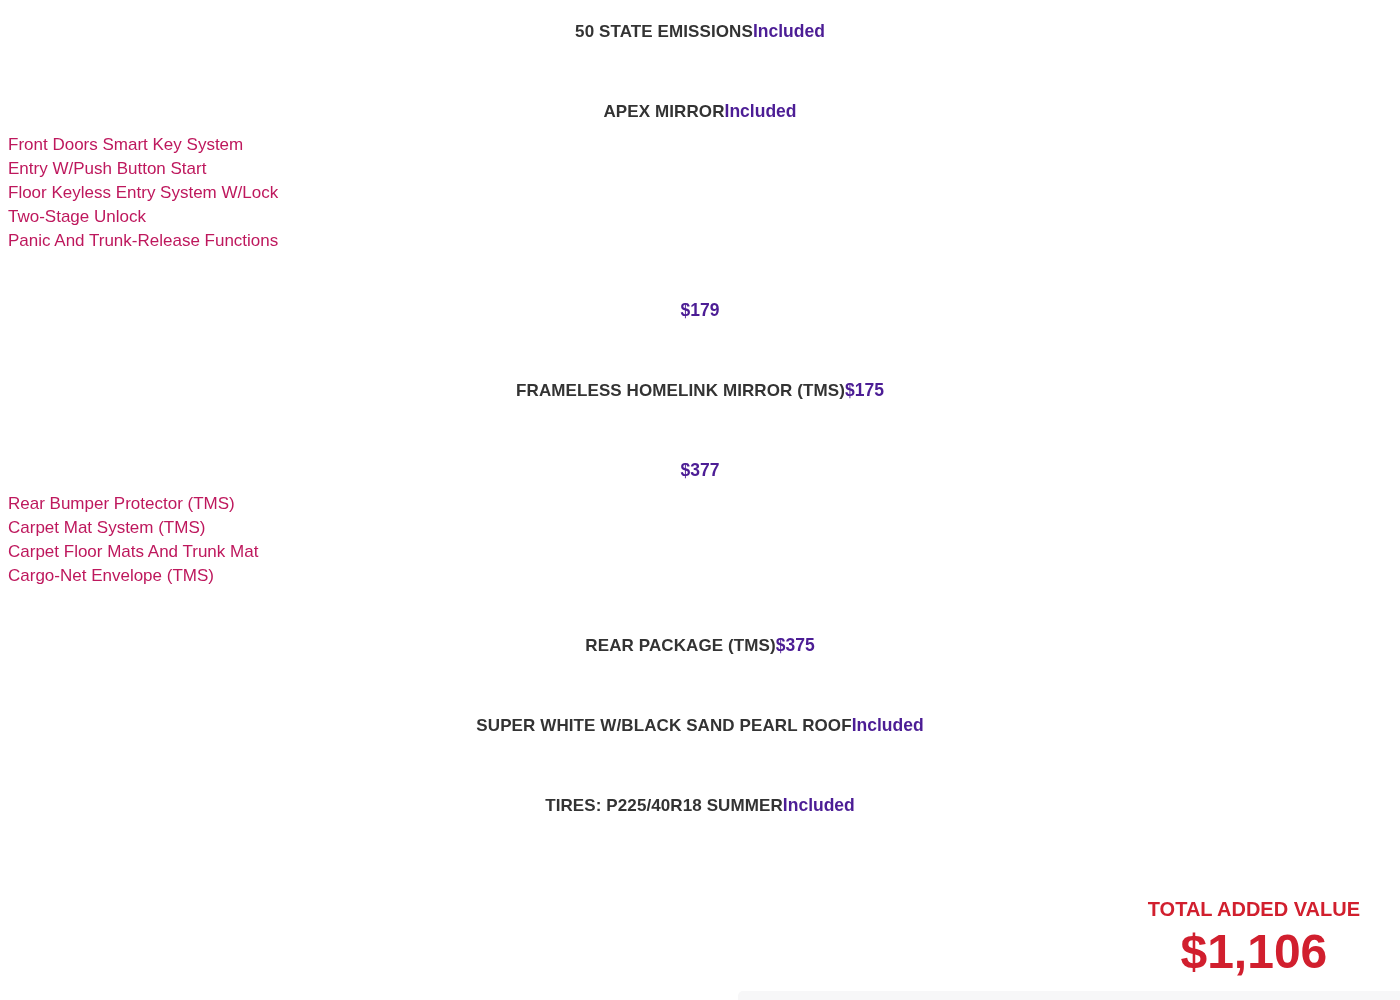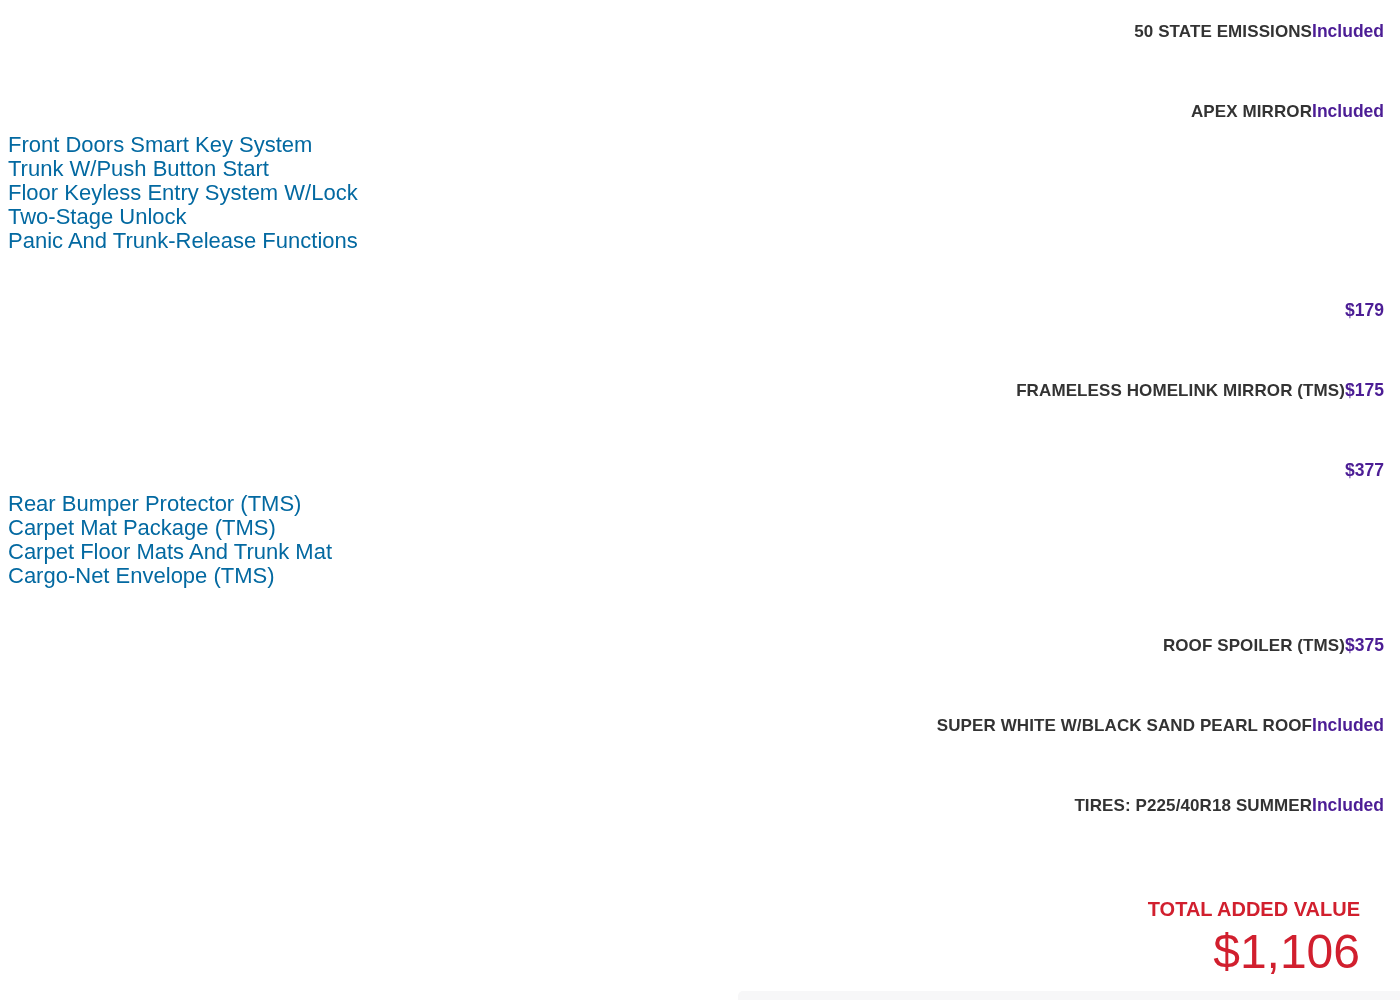--- a/index.html
+++ b/index.html
@@ -15,60 +15,61 @@
   .options-list {
     position: absolute;
     top: 20px;
     left: 8px;
     right: 16px;
   }
   .option-item { margin-bottom: 57px; }
   .option-item.has-subs { margin-bottom: 46px; }
   .option-header {
     display: flex;
-    justify-content: flex-end;
+    justify-content: center;
     align-items: baseline;
     margin-left: 8px;
   }
   .option-name {
     font-size: 17px;
     line-height: 23px;
     font-weight: 700;
     color: #333333;
     letter-spacing: 0.1px;
   }
   .option-value {
     font-size: 17.5px;
     line-height: 23px;
     font-weight: 700;
     color: #4c1d95;
   }
   .option-subitems {
     margin-top: 10px;
-    font-size: 22px;
+    font-size: 17px;
     line-height: 24px;
     font-weight: 400;
-    color: #0369a1;
+    color: #be185d;
   }
   .total-section {
     position: absolute;
     top: 893px;
     right: 40px;
     text-align: right;
     color: #d11f2e;
   }
   .total-label {
     font-size: 20px;
     line-height: 33px;
     font-weight: 700;
   }
   .total-value {
     font-size: 48px;
     line-height: 52px;
-    font-weight: 400;
+    font-weight: 700;
+    text-align: center;
   }
   .bottom-edge-strip {
     position: absolute;
     left: 738px;
     right: 0;
     bottom: 0;
     height: 9px;
     background: #f7f7f8;
     border-top-left-radius: 5px;
   }
@@ -87,21 +88,21 @@
 
     </div>
 
     <div class="option-item has-subs">
       <div class="option-header">
         <span class="option-name">APEX MIRROR</span>
         <span class="option-value">Included</span>
       </div>
       <div class="option-subitems">
           <div>Front Doors Smart Key System</div>
-          <div>Trunk W/Push Button Start</div>
+          <div>Entry W/Push Button Start</div>
           <div>Floor Keyless Entry System W/Lock</div>
           <div>Two-Stage Unlock</div>
           <div>Panic And Trunk-Release Functions</div>
         </div>
     </div>
 
     <div class="option-item">
       <div class="option-header">
         <span class="option-value">$179</span>
       </div>
@@ -115,29 +116,29 @@
       </div>
 
     </div>
 
     <div class="option-item has-subs">
       <div class="option-header">
         <span class="option-value">$377</span>
       </div>
       <div class="option-subitems">
           <div>Rear Bumper Protector (TMS)</div>
-          <div>Carpet Mat Package (TMS)</div>
+          <div>Carpet Mat System (TMS)</div>
           <div>Carpet Floor Mats And Trunk Mat</div>
           <div>Cargo-Net Envelope (TMS)</div>
         </div>
     </div>
 
     <div class="option-item">
       <div class="option-header">
-        <span class="option-name">ROOF SPOILER (TMS)</span>
+        <span class="option-name">REAR PACKAGE (TMS)</span>
         <span class="option-value">$375</span>
       </div>
 
     </div>
 
     <div class="option-item">
       <div class="option-header">
         <span class="option-name">SUPER WHITE W/BLACK SAND PEARL ROOF</span>
         <span class="option-value">Included</span>
       </div>

